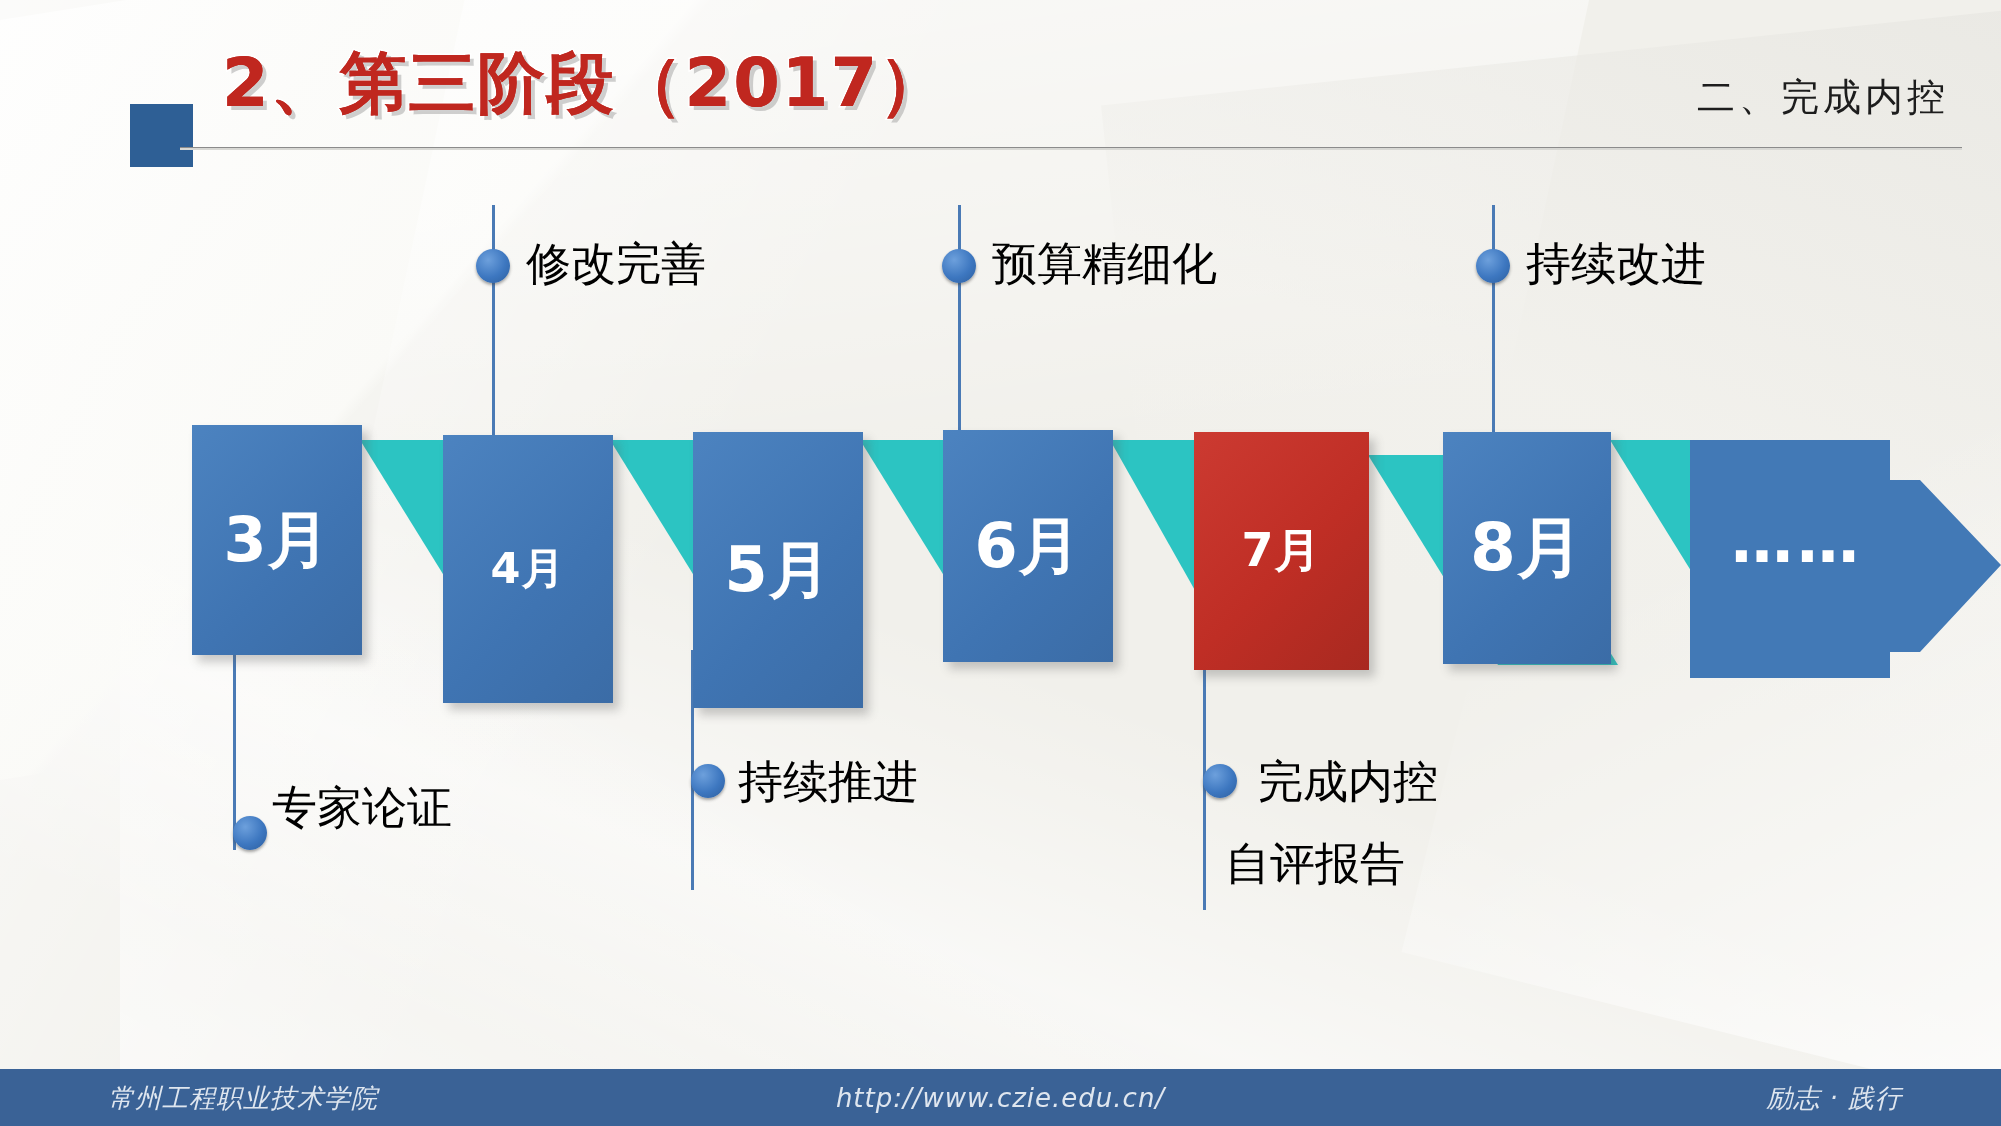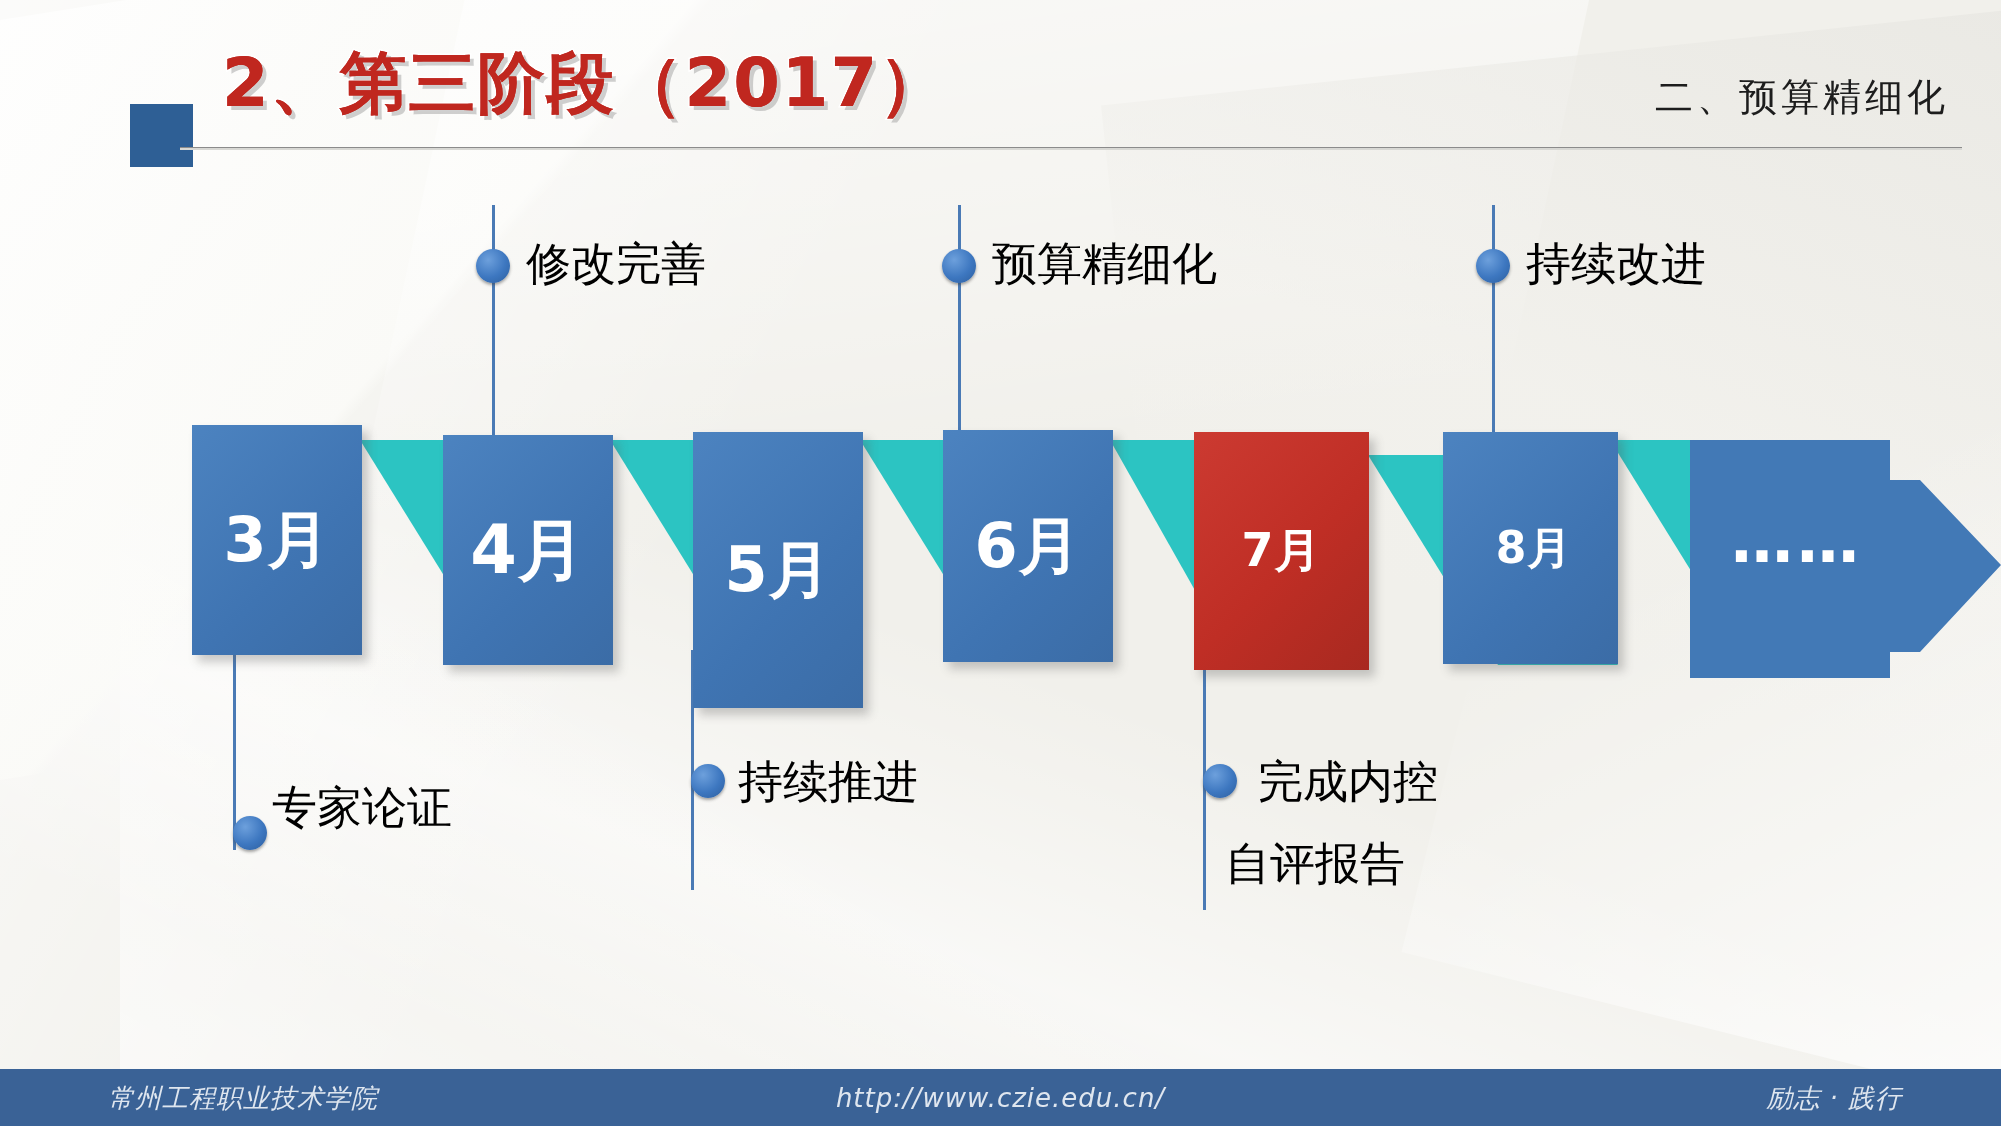--- a/index.html
+++ b/index.html
@@ -128,21 +128,21 @@
   <div class="bg-shape bg1"></div>
   <div class="bg-shape bg2"></div>
   <div class="bg-shape bg3"></div>
   <div class="bg-shape bg4"></div>
   <div class="bg-shape bg5"></div>
 
   <div class="hdr-square"></div>
   <div class="hdr-rule"></div>
   <div class="slide-title">2、第三阶段（2017）</div>
   <div class="slide-title-inner">2、第三阶段（2017）</div>
-  <div class="section-label">二、预算精细化</div>
+  <div class="section-label">二、完成内控</div>
 
   <div class="timeline">
 
     <svg width="2001" height="1126" style="position:absolute;left:0;top:0;z-index:3;">
       <polygon points="360,440 480,440 610,650 490,650" fill="#2cc4c2"></polygon>
       <polygon points="610,440 730,440 860,650 740,650" fill="#2cc4c2"></polygon>
       <polygon points="860,440 980,440 1110,650 990,650" fill="#2cc4c2"></polygon>
       <polygon points="1110,440 1230,440 1360,670 1240,670" fill="#2cc4c2"></polygon>
       <polygon points="1368,455 1488,455 1618,665 1498,665" fill="#2cc4c2"></polygon>
       <polygon points="1610,440 1730,440 1860,650 1740,650" fill="#2cc4c2"></polygon>
@@ -156,37 +156,37 @@
     <div class="lead-line" style="left:958px;top:205px;height:240px;"></div>
     <div class="lead-line" style="left:1492px;top:205px;height:240px;"></div>
     <div class="lead-line" style="left:233px;top:650px;height:200px;"></div>
     <div class="lead-line" style="left:691px;top:650px;height:240px;"></div>
     <div class="lead-line" style="left:1203px;top:670px;height:240px;"></div>
 
     <div class="month-box month-blue" style="left:192px;top:425px;width:170px;height:230px;font-size:62px;">
       <span>3月</span>
     </div>
 
-    <div class="month-box month-blue" style="left:443px;top:435px;width:170px;height:230px;font-size:67px;">
+    <div class="month-box month-blue" style="left:443px;top:435px;width:170px;height:268px;font-size:43px;">
       <span>4月</span>
     </div>
 
     <div class="month-box month-blue" style="left:693px;top:432px;width:170px;height:276px;font-size:62px;">
       <span>5月</span>
     </div>
 
     <div class="month-box month-blue" style="left:943px;top:430px;width:170px;height:232px;font-size:62px;">
       <span>6月</span>
     </div>
 
     <div class="month-box month-red" style="left:1194px;top:432px;width:175px;height:238px;font-size:46px;">
       <span>7月</span>
     </div>
 
-    <div class="month-box month-blue" style="left:1443px;top:432px;width:168px;height:232px;font-size:44px;padding-left:7px;">
+    <div class="month-box month-blue" style="left:1443px;top:432px;width:168px;height:232px;font-size:66px;">
       <span>8月</span>
     </div>
 
     <div class="month-box month-blue" style="left:1694px;top:440px;width:206px;height:228px;font-size:62px;background:transparent;box-shadow:none;color:#ffffff;">
       <span style="position:relative;top:-14px;letter-spacing:4px;">……</span>
     </div>
 
     <div class="dot" style="left:476px;top:249px;"></div>
     <div class="callout-text" style="left:526px;top:232px;">修改完善</div>
 

